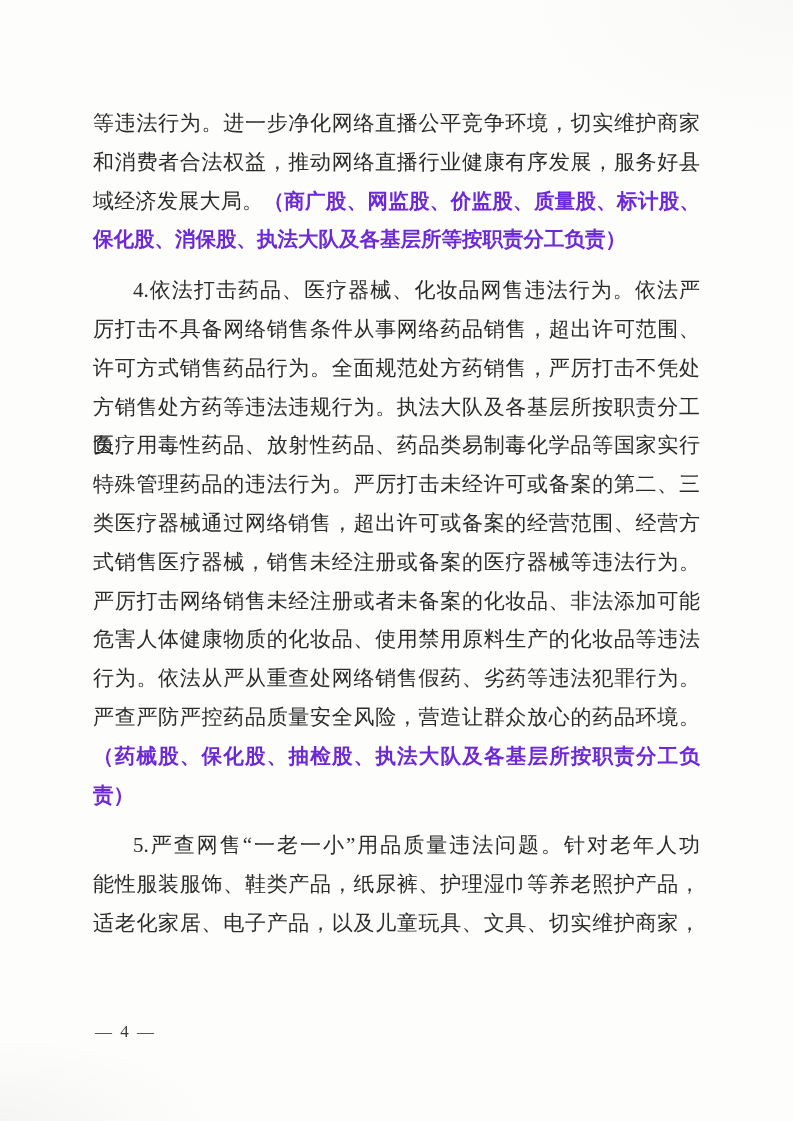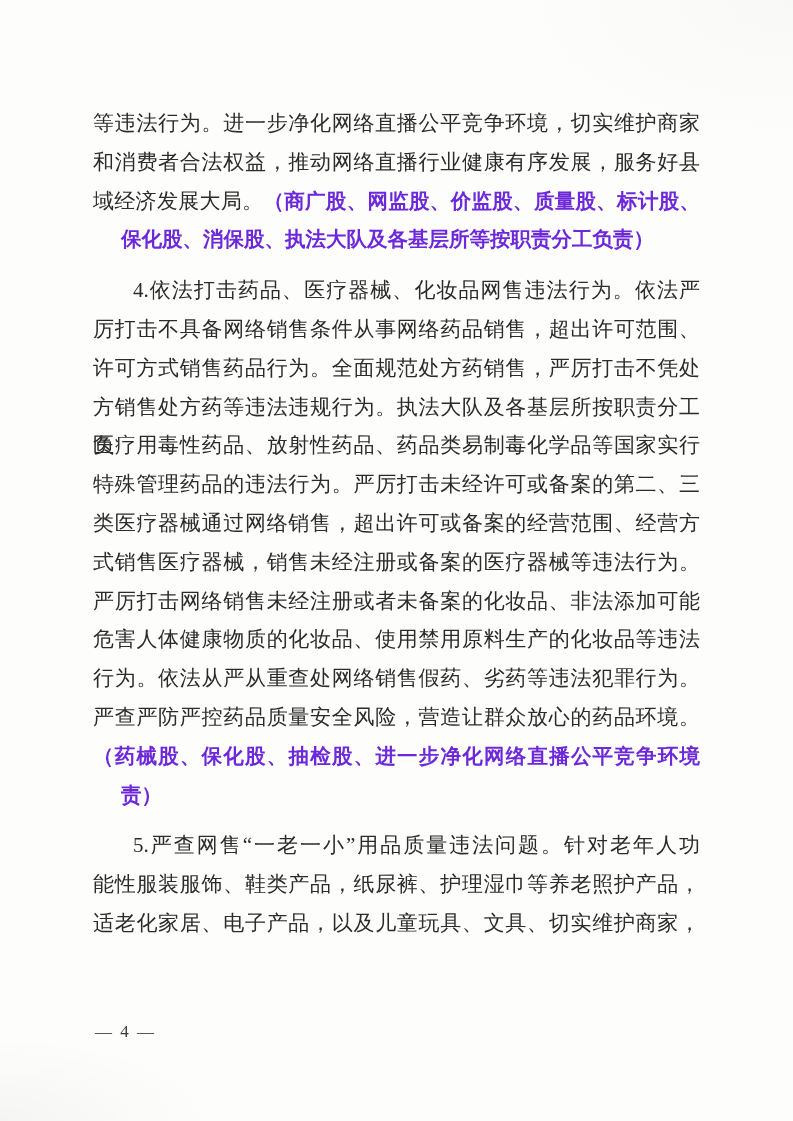--- a/index.html
+++ b/index.html
@@ -37,21 +37,20 @@
     font-size: 21px;
     color: #262626;
     text-align: justify;
     text-align-last: justify;
     text-justify: inter-character;
     overflow: visible;
   }
   .line.no-just {
     text-align: left;
     text-align-last: left;
-    margin-left: 28px;
   }
   .line.indent {
     padding-left: 40px;
     margin-top: 12px;
   }
   .seg { color: #2b2b2b; }
   .seg.bold {
     font-weight: 700;
     color: #6d28d9;
     font-family: "Liberation Sans", "DejaVu Sans", sans-serif;
@@ -80,20 +79,20 @@
       <div class="line"><span class="seg">许可方式销售药品行为。全面规范处方药销售，严厉打击不凭处</span></div>
       <div class="line"><span class="seg">方销售处方药等违法违规行为。执法大队及各基层所按职责分工负</span></div>
       <div class="line"><span class="seg">医疗用毒性药品、放射性药品、药品类易制毒化学品等国家实行</span></div>
       <div class="line"><span class="seg">特殊管理药品的违法行为。严厉打击未经许可或备案的第二、三</span></div>
       <div class="line"><span class="seg">类医疗器械通过网络销售，超出许可或备案的经营范围、经营方</span></div>
       <div class="line"><span class="seg">式销售医疗器械，销售未经注册或备案的医疗器械等违法行为。</span></div>
       <div class="line"><span class="seg">严厉打击网络销售未经注册或者未备案的化妆品、非法添加可能</span></div>
       <div class="line"><span class="seg">危害人体健康物质的化妆品、使用禁用原料生产的化妆品等违法</span></div>
       <div class="line"><span class="seg">行为。依法从严从重查处网络销售假药、劣药等违法犯罪行为。</span></div>
       <div class="line"><span class="seg">严查严防严控药品质量安全风险，营造让群众放心的药品环境。</span></div>
-      <div class="line"><span class="seg bold">（药械股、保化股、抽检股、进一步净化网络直播公平竞争环境</span></div>
+      <div class="line"><span class="seg bold">（药械股、保化股、抽检股、执法大队及各基层所按职责分工负</span></div>
       <div class="line no-just"><span class="seg bold">责）</span></div>
       <div class="line indent"><span class="seg">5.严查网售“一老一小”用品质量违法问题。针对老年人功</span></div>
       <div class="line"><span class="seg">能性服装服饰、鞋类产品，纸尿裤、护理湿巾等养老照护产品，</span></div>
       <div class="line"><span class="seg">适老化家居、电子产品，以及儿童玩具、文具、切实维护商家，</span></div>
     </div>
   <div class="footer">— 4 —</div>
 </div>
 
 </body></html>

